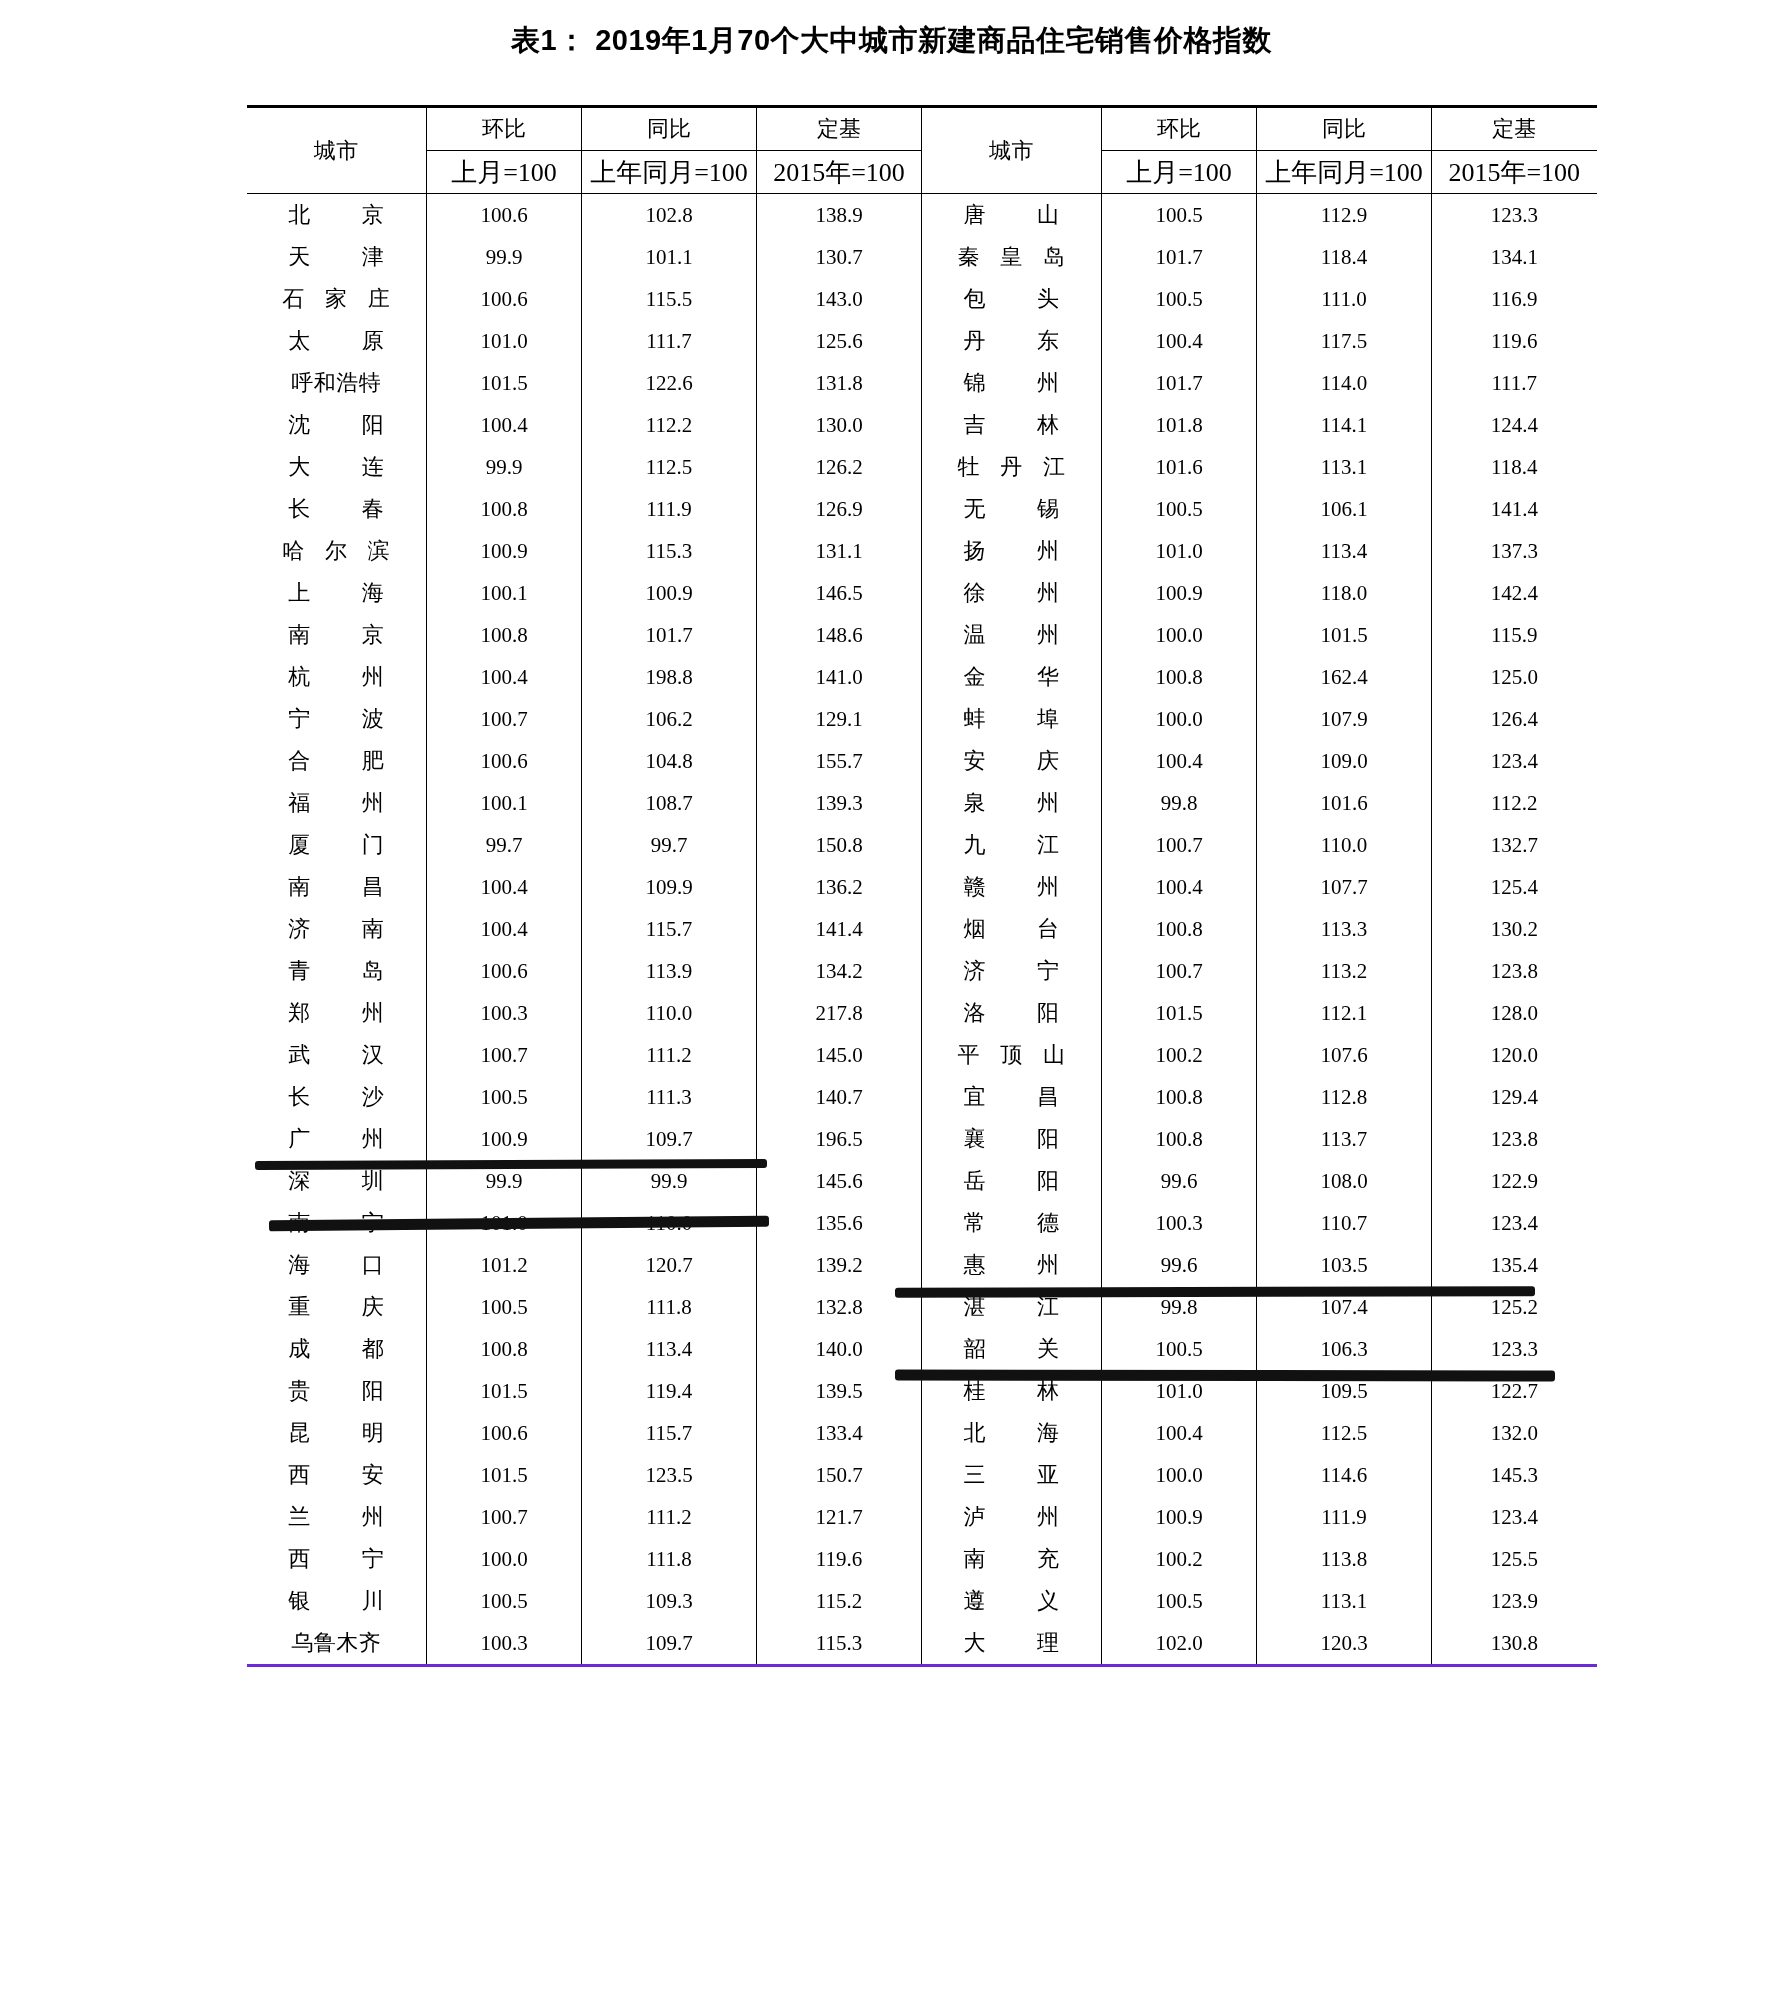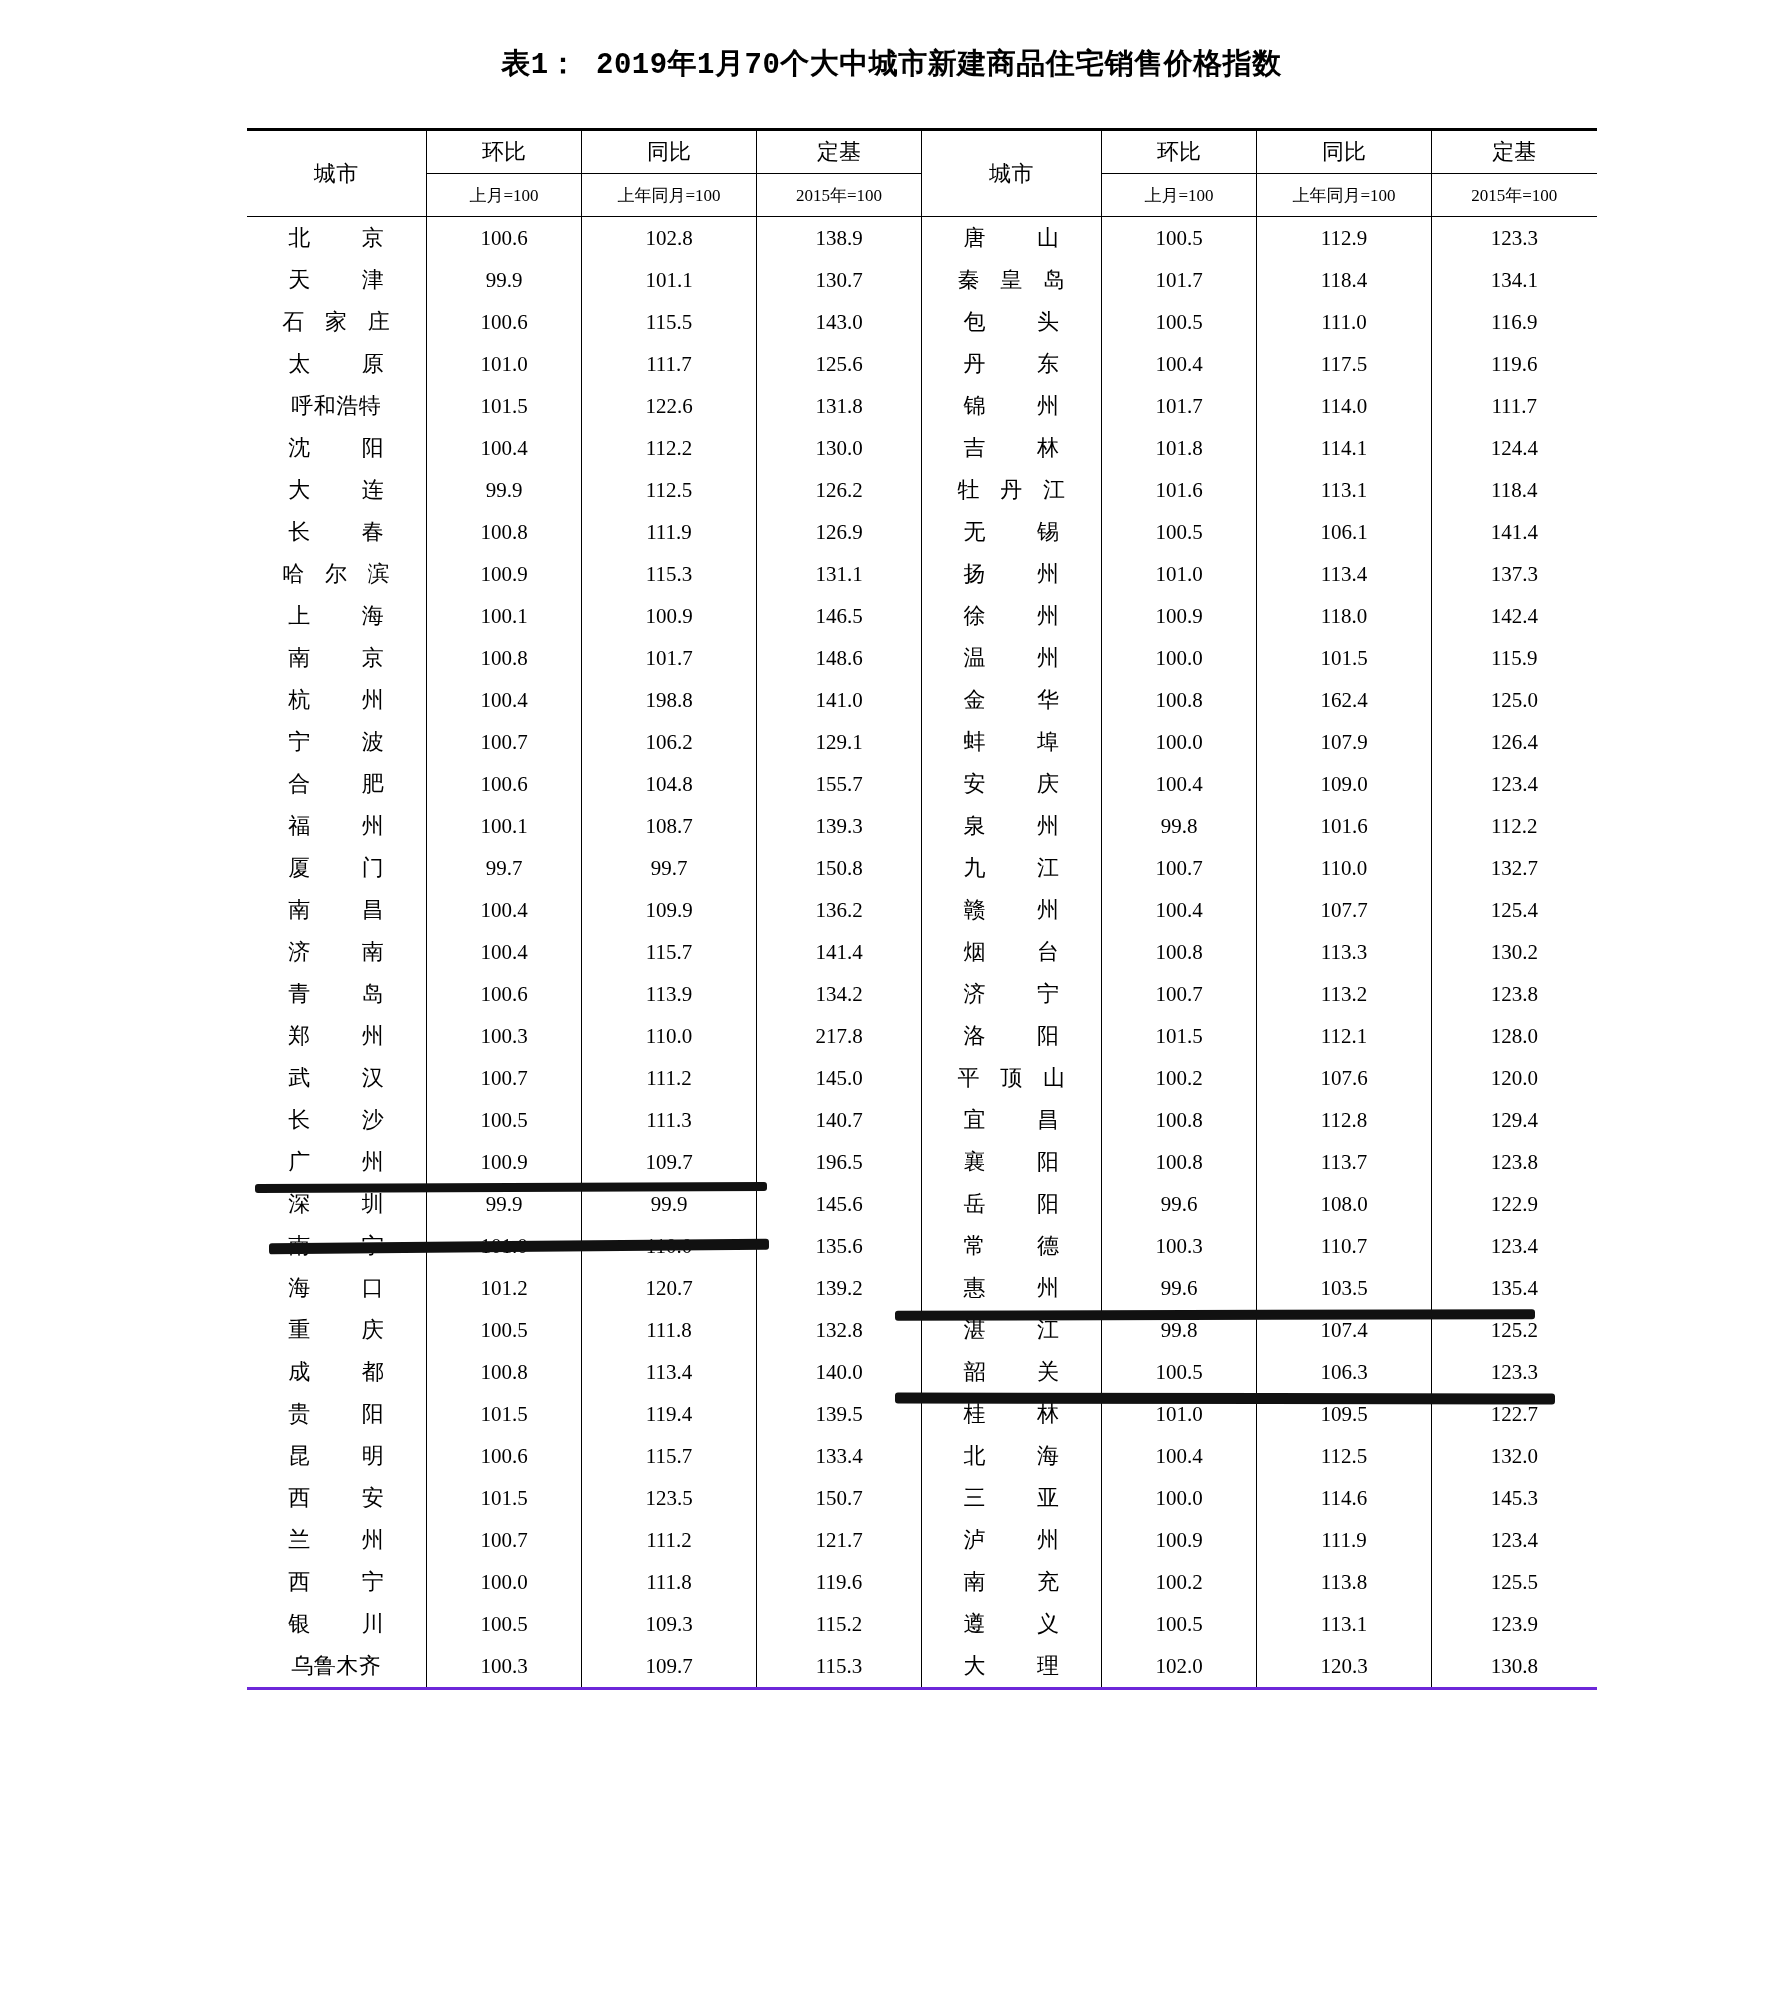--- a/index.html
+++ b/index.html
@@ -20,22 +20,22 @@
     width: 1783px;
     height: 2014px;
     box-sizing: border-box;
     padding: 0;
   }
   .title {
     text-align: center;
     font-weight: bold;
     font-size: 29px;
     letter-spacing: 0.5px;
-    padding-top: 44px;
-    font-family: Liberation Mono, monospace;
+    padding-top: 21px;
+    font-family: Liberation Sans, sans-serif;
   }
   .table-wrap {
     margin: 16px auto;
     width: 1290px;
     margin-top: 44px;
     position: relative;
   }
   table.idx {
     border-collapse: collapse;
     width: 100%;
@@ -53,21 +53,21 @@
     padding: 0;
     height: 42px;
     font-weight: normal;
   }
   .thead-top th {
     height: 38px;
     font-size: 22px;
   }
   .thead-sub th {
     height: 34px;
-    font-size: 17px;
+    font-size: 26px;
   }
   
   .rule-top td, .rule-top th { border-top: 3px solid #000; }
   .rule-mid td, .rule-mid th { border-top: 1.5px solid #000; }
   .rule-bottom { border-bottom: 3px solid #6d28d9; }
 
   .vline-l { border-left: 1.2px solid #000; }
   .vline-r { border-right: 1.2px solid #000; }
 
   .city-cell {

